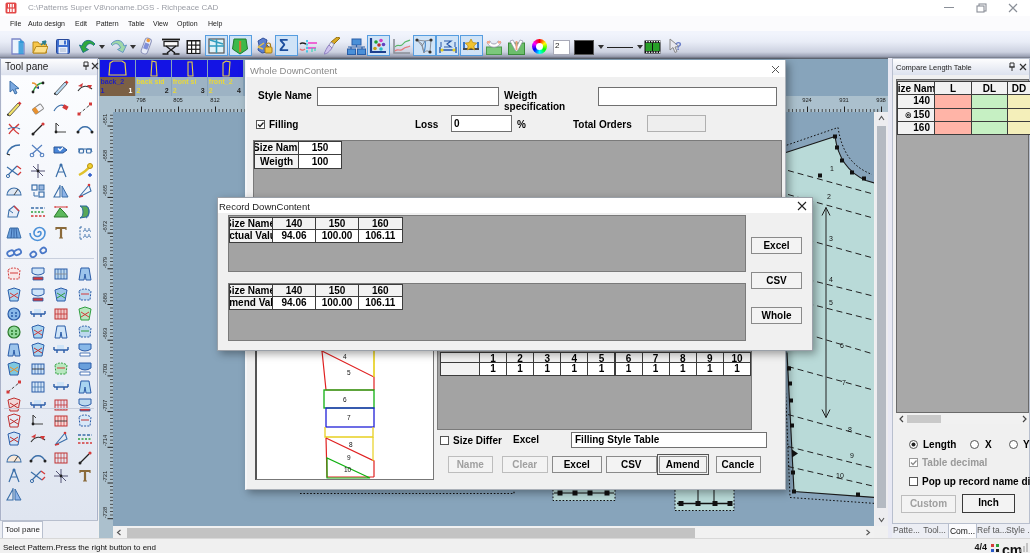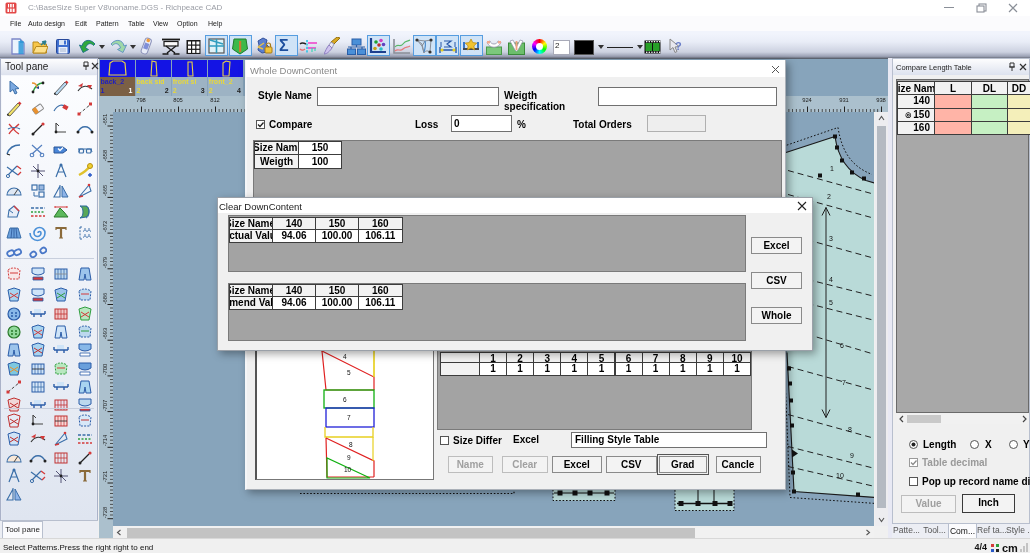--- a/index.html
+++ b/index.html
@@ -15,21 +15,21 @@
 <div style="position:absolute;left:0px;top:0px;width:1030px;height:16px;background:#ffffff;"></div>
 <div style="position:absolute;left:5px;top:2px;width:12px;height:12px;">
     <svg width="12" height="12" viewBox="0 0 12 12" style="display:block;">
       <rect x="0.5" y="0.5" width="11" height="11" rx="1.5" fill="#e34848"></rect>
       <rect x="3" y="2" width="6" height="3.4" fill="#fff"></rect>
       <rect x="2.4" y="6.6" width="7.2" height="3.4" fill="#fff"></rect>
       <rect x="4.1" y="2" width="1" height="8" fill="#e34848"></rect>
       <rect x="6.7" y="2" width="1" height="8" fill="#e34848"></rect>
     </svg>
   </div>
-<div style="position:absolute;left:28px;top:3px;width:700px;height:11px;font-size:8px;color:#9a9da5;">C:\BaseSize Super V8\noname.DGS - Richpeace CAD</div>
+<div style="position:absolute;left:28px;top:3px;width:700px;height:11px;font-size:8px;color:#9a9da5;">C:\Patterns Super V8\noname.DGS - Richpeace CAD</div>
 <div style="position:absolute;left:944px;top:7px;width:10px;height:1.4px;background:#8a8f98;"></div>
 <div style="position:absolute;left:976px;top:3px;width:11px;height:10px;">
     <svg width="11" height="10" viewBox="0 0 11 10" style="display:block;">
       <rect x="3" y="1" width="7" height="7" fill="none" stroke="#8a8f98" stroke-width="1.1"></rect>
       <rect x="1" y="3" width="7" height="6" fill="#fff" stroke="#8a8f98" stroke-width="1.1"></rect>
     </svg>
   </div>
 <div style="position:absolute;left:1008px;top:3px;width:10px;height:10px;">
     <svg width="10" height="10" viewBox="0 0 10 10" style="display:block;">
       <path d="M1 1 L9 9 M9 1 L1 9" stroke="#8a8f98" stroke-width="1.2" fill="none"></path>
@@ -1401,21 +1401,21 @@
       <path d="M2 4.5 l2 2 3.5-4" stroke="#8a8a8a" stroke-width="1.3" fill="none"></path>
     </svg>
   </div>
 <div style="position:absolute;left:922px;top:457px;width:80px;height:11px;font-size:10px;font-weight:bold;color:#9a9a9a;">Table decimal</div>
 <div style="position:absolute;left:909px;top:477px;width:9px;height:9px;">
     <svg width="9" height="9" viewBox="0 0 9 9" style="display:block;">
       <rect x="0.5" y="0.5" width="8" height="8" fill="#fff" stroke="#555"></rect>
     </svg>
   </div>
 <div style="position:absolute;left:922px;top:476px;width:115px;height:11px;font-size:10px;font-weight:bold;color:#000;white-space:nowrap;overflow:hidden;">Pop up record name di</div>
-<div class="btn dis" style="left:901px;top:495px;width:55px;height:18px;line-height:16px;">Value</div>
+<div class="btn dis" style="left:901px;top:495px;width:55px;height:18px;line-height:16px;">Custom</div>
 <div class="btn" style="left:962px;top:494px;width:53px;height:19px;line-height:16px;border:1.5px solid #3a3a3a;">Inch</div>
 <div style="position:absolute;left:892px;top:523px;width:138px;height:15px;background:#eceef4;border-top:1px solid #b8bfce;box-sizing:border-box;"></div>
 <div style="position:absolute;left:892px;top:524px;width:29px;height:13px;font-size:8.5px;color:#555;text-align:center;line-height:13px;white-space:nowrap;overflow:hidden;">Patte...</div>
 <div style="position:absolute;left:921px;top:524px;width:27px;height:13px;font-size:8.5px;color:#555;text-align:center;line-height:13px;white-space:nowrap;overflow:hidden;">Tool...</div>
 <div style="position:absolute;left:948px;top:523px;width:29px;height:15px;background:#fbfbfd;border:1px solid #b8bfce;border-bottom:none;box-sizing:border-box;font-size:8.5px;color:#111;text-align:center;line-height:14px;">Com...</div>
 <div style="position:absolute;left:977px;top:524px;width:29px;height:13px;font-size:8.5px;color:#555;text-align:center;line-height:13px;white-space:nowrap;overflow:hidden;">Ref ta...</div>
 <div style="position:absolute;left:1006px;top:524px;width:26px;height:13px;font-size:8.5px;color:#555;text-align:center;line-height:13px;white-space:nowrap;overflow:hidden;">Style ...</div>
 <div style="position:absolute;left:245px;top:59.5px;width:541px;height:430.5px;background:#f0f0f0;border:1px solid #aab0b8;border-left:2px solid #f5f6f8;border-top:none;box-sizing:border-box;box-shadow:3px 3px 8px rgba(0,0,0,0.35);"></div>
 <div style="position:absolute;left:246px;top:59.5px;width:539px;height:17.5px;background:#ffffff;"></div>
 <div style="position:absolute;left:250px;top:65px;width:200px;height:11px;font-size:9.5px;color:#8a8a8a;">Whole DownContent</div>
@@ -1427,21 +1427,21 @@
 <div style="position:absolute;left:258px;top:90px;width:60px;height:12px;font-size:10px;font-weight:bold;color:#000;">Style Name</div>
 <div style="position:absolute;left:317px;top:87px;width:182px;height:19px;background:#fff;border:1px solid #707070;box-sizing:border-box;"></div>
 <div style="position:absolute;left:504px;top:90px;width:95px;height:12px;font-size:10px;font-weight:bold;color:#000;">Weigth specification</div>
 <div style="position:absolute;left:598px;top:87px;width:179px;height:19px;background:#fff;border:1px solid #707070;box-sizing:border-box;"></div>
 <div style="position:absolute;left:256px;top:120px;width:9px;height:9px;">
     <svg width="9" height="9" viewBox="0 0 9 9" style="display:block;">
       <rect x="0.5" y="0.5" width="8" height="8" fill="#fff" stroke="#555"></rect>
       <path d="M2 4.5 l2 2 3.5-4" stroke="#222" stroke-width="1.3" fill="none"></path>
     </svg>
   </div>
-<div style="position:absolute;left:269px;top:119px;width:60px;height:12px;font-size:10px;font-weight:bold;color:#000;">Compare</div>
+<div style="position:absolute;left:269px;top:119px;width:60px;height:12px;font-size:10px;font-weight:bold;color:#000;">Filling</div>
 <div style="position:absolute;left:415px;top:119px;width:30px;height:12px;font-size:10px;font-weight:bold;color:#000;">Loss</div>
 <div style="position:absolute;left:451px;top:115px;width:61px;height:17px;background:#fff;border:1px solid #707070;box-sizing:border-box;font-size:10px;font-weight:bold;color:#000;padding-left:2px;line-height:15px;">0</div>
 <div style="position:absolute;left:517px;top:119px;width:15px;height:12px;font-size:10px;font-weight:bold;color:#000;">%</div>
 <div style="position:absolute;left:573px;top:119px;width:70px;height:12px;font-size:10px;font-weight:bold;color:#000;">Total Orders</div>
 <div style="position:absolute;left:647px;top:115px;width:59px;height:17px;background:#eeeeee;border:1px solid #b0b0b0;box-sizing:border-box;"></div>
 <div style="position:absolute;left:253px;top:139.5px;width:529px;height:195px;background:#a3a3a3;border:1px solid #7a7a7a;box-sizing:border-box;"></div>
 <div class="cell hcell" style="left:254px;top:140.5px;width:45px;height:14px;line-height:12px;"><span style="display:inline-block;margin-left:-2px;">Size Name</span></div>
 <div class="cell" style="left:298px;top:140.5px;width:44px;height:14px;line-height:12px;">150</div>
 <div class="cell hcell" style="left:254px;top:153.5px;width:45px;height:15px;line-height:13px;">Weigth</div>
 <div class="cell" style="left:298px;top:153.5px;width:44px;height:15px;line-height:13px;">100</div>
@@ -1499,25 +1499,25 @@
       <rect x="0.5" y="0.5" width="8" height="8" fill="#fff" stroke="#555"></rect>
     </svg>
   </div>
 <div style="position:absolute;left:453px;top:435px;width:60px;height:12px;font-size:10px;font-weight:bold;color:#000;">Size Differ</div>
 <div style="position:absolute;left:513px;top:434px;width:40px;height:12px;font-size:10px;font-weight:bold;color:#000;">Excel</div>
 <div style="position:absolute;left:571px;top:431.5px;width:196px;height:16px;background:#fff;border:1px solid #707070;box-sizing:border-box;font-size:10px;font-weight:bold;color:#000;padding-left:3px;line-height:14px;">Filling Style Table</div>
 <div class="btn dis" style="left:447.5px;top:455.5px;width:45.5px;height:17px;">Name</div>
 <div class="btn dis" style="left:502px;top:455.5px;width:45.5px;height:17px;">Clear</div>
 <div class="btn" style="left:551.5px;top:455.5px;width:50.5px;height:17px;">Excel</div>
 <div class="btn" style="left:606px;top:455.5px;width:50.5px;height:17px;">CSV</div>
-<div class="btn" style="left:659px;top:455.5px;width:47.5px;height:17px;outline:1.5px solid #555;outline-offset:1px;">Grad</div>
+<div class="btn" style="left:659px;top:455.5px;width:47.5px;height:17px;outline:1.5px solid #555;outline-offset:1px;">Amend</div>
 <div class="btn" style="left:715.5px;top:455.5px;width:45px;height:17px;">Cancle</div>
 <div style="position:absolute;left:217px;top:197px;width:596px;height:154px;background:#f0f0f0;border:1px solid #9aa0a8;box-sizing:border-box;box-shadow:3px 3px 8px rgba(0,0,0,0.35);"></div>
 <div style="position:absolute;left:218px;top:198px;width:594px;height:15px;background:#ffffff;"></div>
-<div style="position:absolute;left:219px;top:201px;width:200px;height:11px;font-size:9.5px;color:#1a1a1a;">Clear DownContent</div>
+<div style="position:absolute;left:219px;top:201px;width:200px;height:11px;font-size:9.5px;color:#1a1a1a;">Record DownContent</div>
 <div style="position:absolute;left:797px;top:201px;width:10px;height:10px;">
     <svg width="10" height="10" viewBox="0 0 10 10" style="display:block;">
       <path d="M1 1 L9 9 M9 1 L1 9" stroke="#222" stroke-width="1.1" fill="none"></path>
     </svg>
   </div>
 <div style="position:absolute;left:228px;top:215px;width:518px;height:57px;background:#a3a3a3;border:1px solid #7a7a7a;box-sizing:border-box;"></div>
 <div style="position:absolute;left:228px;top:283px;width:518px;height:58px;background:#a3a3a3;border:1px solid #7a7a7a;box-sizing:border-box;"></div>
 <div class="cell hcell" style="left:229px;top:216.5px;width:44.5px;height:13px;line-height:11px;"><span style="display:inline-block;margin-left:-5px;">Size Name</span></div>
 <div class="cell hcell" style="left:272px;top:216.5px;width:44px;height:13px;line-height:11px;">140</div>
 <div class="cell hcell" style="left:315px;top:216.5px;width:44px;height:13px;line-height:11px;">150</div>
@@ -1531,27 +1531,27 @@
 <div class="cell hcell" style="left:315px;top:283.5px;width:44px;height:13px;line-height:11px;">150</div>
 <div class="cell hcell" style="left:358px;top:283.5px;width:44.5px;height:13px;line-height:11px;">160</div>
 <div class="cell hcell" style="left:229px;top:295.5px;width:44.5px;height:14px;line-height:12px;"><span style="display:inline-block;margin-left:-8px;">Amend Value</span></div>
 <div class="cell" style="left:272px;top:295.5px;width:44px;height:14px;line-height:12px;">94.06</div>
 <div class="cell" style="left:315px;top:295.5px;width:44px;height:14px;line-height:12px;">100.00</div>
 <div class="cell" style="left:358px;top:295.5px;width:44.5px;height:14px;line-height:12px;">106.11</div>
 <div class="btn" style="left:751px;top:236.5px;width:51px;height:17px;">Excel</div>
 <div class="btn" style="left:751px;top:271.5px;width:51px;height:17px;">CSV</div>
 <div class="btn" style="left:751px;top:306.5px;width:51px;height:17px;">Whole</div>
 <div style="position:absolute;left:0px;top:538px;width:1030px;height:15px;background:#f0f0f0;border-top:1px solid #d8d8d8;box-sizing:border-box;"></div>
-<div style="position:absolute;left:3px;top:543px;width:400px;height:10px;font-size:8px;color:#111;">Select Patterns.Press the right right to end</div>
+<div style="position:absolute;left:3px;top:543px;width:400px;height:10px;font-size:8px;color:#111;">Select Pattern.Press the right button to end</div>
 <div style="position:absolute;left:963px;top:542px;width:24px;height:11px;font-size:9px;font-weight:bold;color:#111;text-align:right;">4/4</div>
 <div style="position:absolute;left:991px;top:544px;width:8px;height:8px;">
     <svg width="8" height="8" viewBox="0 0 8 8" style="display:block;">
       <rect x="0" y="0" width="3" height="3" fill="#d43a3a"></rect>
       <rect x="5" y="0" width="3" height="3" fill="#2f9e3f"></rect>
       <rect x="0" y="5" width="3" height="3" fill="#2858c8"></rect>
       <rect x="5" y="5" width="3" height="3" fill="#222"></rect>
     </svg>
   </div>
-<div style="position:absolute;left:1002px;top:542px;width:20px;height:11px;font-size:11px;font-weight:bold;color:#111;">cm</div>
+<div style="position:absolute;left:1002px;top:542px;width:20px;height:11px;font-size:14px;font-weight:bold;color:#111;">cm</div>
 <div style="position:absolute;left:1018px;top:543px;width:10px;height:9px;">
     <svg width="10" height="9" viewBox="0 0 10 9" style="display:block;">
       <path d="M9 0 v9 M6 3 v6 M3 6 v3" stroke="#b0b0b0" stroke-width="1.4"></path>
     </svg>
   </div>
 </body></html>

